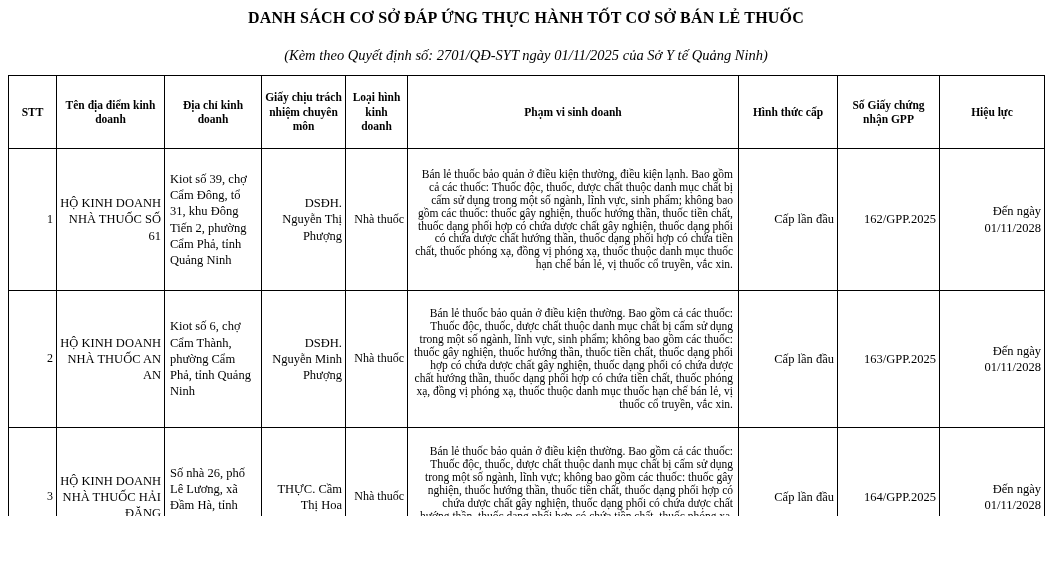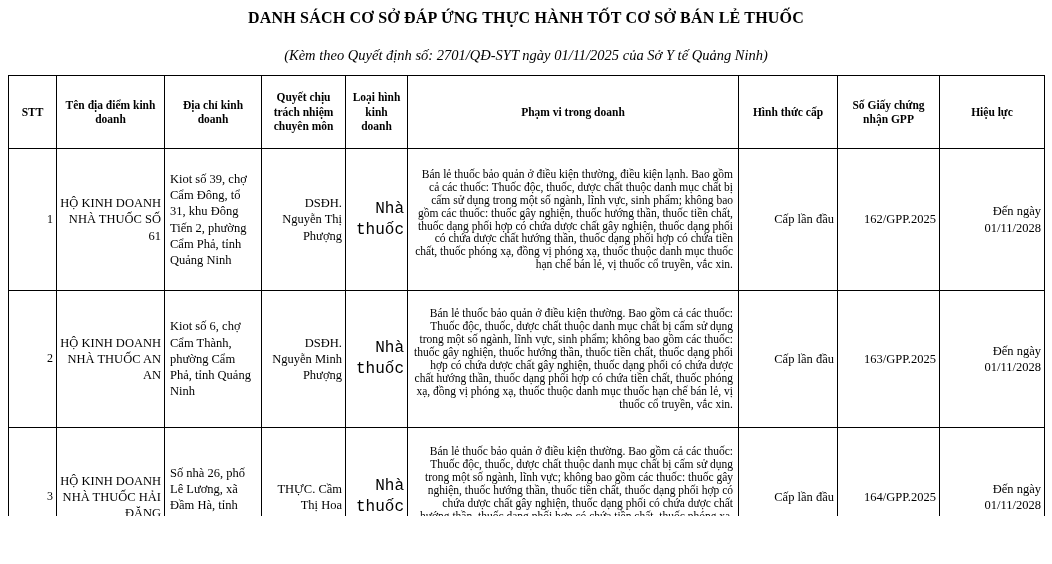--- a/index.html
+++ b/index.html
@@ -49,21 +49,21 @@
     font-size: 12.5px;
     line-height: 1.3;
     text-align: right;
   }
   tr.r-head { height: 73px; }
   tr.r-1 { height: 142px; }
   tr.r-2 { height: 137px; }
   tr.r-3 { height: 139px; }
   td.cell-stt { font-size: 12px; }
   td.cell-address { text-align: left; padding-left: 5px; padding-right: 4px; font-family: Liberation Serif, serif; }
-  td.cell-type { font-size: 16px; font-family: Liberation Mono, monospace; }
+  td.cell-type { font-size: 12px; }
   td.cell-scope { font-size: 11.5px; line-height: 12.9px; padding: 2px 5px; }
 </style>
 </head>
 <body>
 
 <div class="page">
   <div class="doc-title">DANH SÁCH CƠ SỞ ĐÁP ỨNG THỰC HÀNH TỐT CƠ SỞ BÁN LẺ THUỐC</div>
   <div class="doc-subtitle">(Kèm theo Quyết định số: 2701/QĐ-SYT ngày 01/11/2025 của Sở Y tế Quảng Ninh)</div>
 
   <table class="gpp-table">
@@ -76,23 +76,23 @@
       <col style="width:331px">
       <col style="width:99px">
       <col style="width:102px">
       <col style="width:105px">
     </colgroup>
     <thead>
       <tr class="r-head">
         <th>STT</th>
         <th>Tên địa điểm kinh doanh</th>
         <th>Địa chỉ kinh doanh</th>
-        <th>Quyết chịu trách nhiệm chuyên môn</th>
+        <th>Giấy chịu trách nhiệm chuyên môn</th>
         <th>Loại hình kinh doanh</th>
-        <th>Phạm vi trong doanh</th>
+        <th>Phạm vi sinh doanh</th>
         <th>Hình thức cấp</th>
         <th>Số Giấy chứng nhận GPP</th>
         <th>Hiệu lực</th>
       </tr>
     </thead>
     <tbody>
       <tr class="r-1">
         <td class="cell-stt">1</td>
         <td class="cell-name">HỘ KINH DOANH NHÀ THUỐC SỐ 61</td>
         <td class="cell-address">Kiot số 39, chợ Cẩm Đông, tổ 31, khu Đông Tiến 2, phường Cẩm Phả, tỉnh Quảng Ninh</td>

